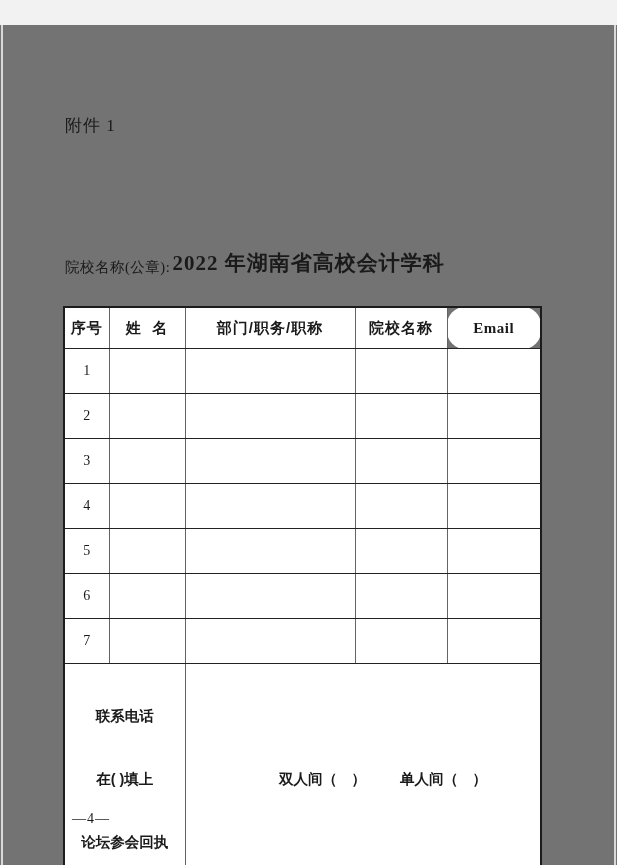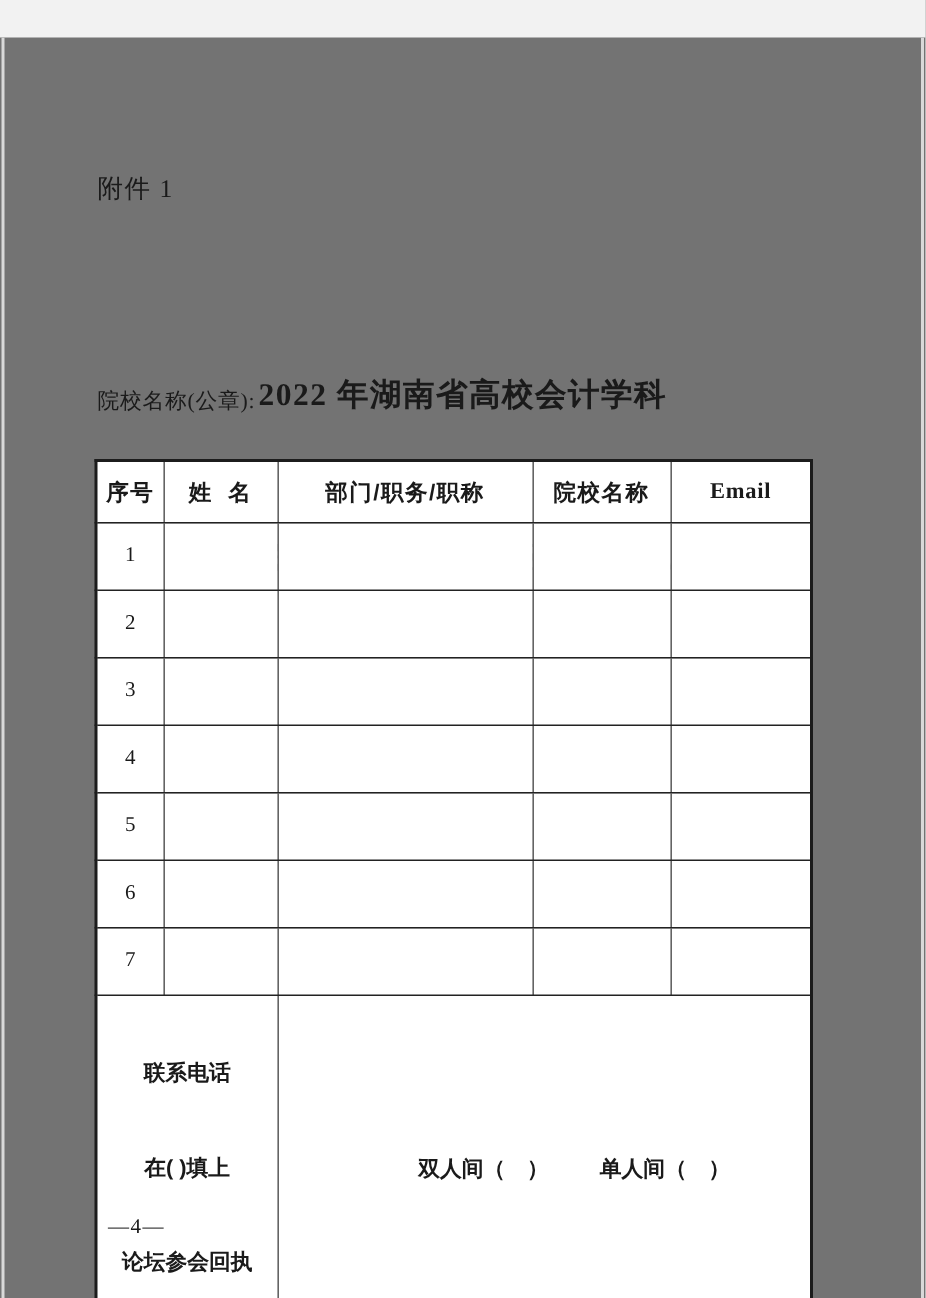--- a/index.html
+++ b/index.html
@@ -44,21 +44,21 @@
     padding:0;text-align:center;vertical-align:middle;
     background:#fff;
   }
   tr.hdr td{height:40px;}
   .th-cn{
     font-family:"Liberation Sans", sans-serif;
     font-weight:bold;font-size:15px;white-space:pre;letter-spacing:1px;
   }
   .th-email{
     font-family:"Liberation Serif", serif;
-    font-weight:bold;font-size:15px;letter-spacing:.5px;
+    font-weight:bold;font-size:15px;letter-spacing:.5px;border-radius:18px;
   }
   tr.data td{height:44px;}
   .num{font-size:14px;font-family:"Liberation Serif", serif;}
   tr.footer td{height:130px;}
   .lodge-label{
     font-family:"Liberation Sans", sans-serif;
     font-weight:bold;font-size:14.5px;line-height:21px;white-space:pre;
   }
   .lodge-rooms{
     font-family:"Liberation Sans", sans-serif;

